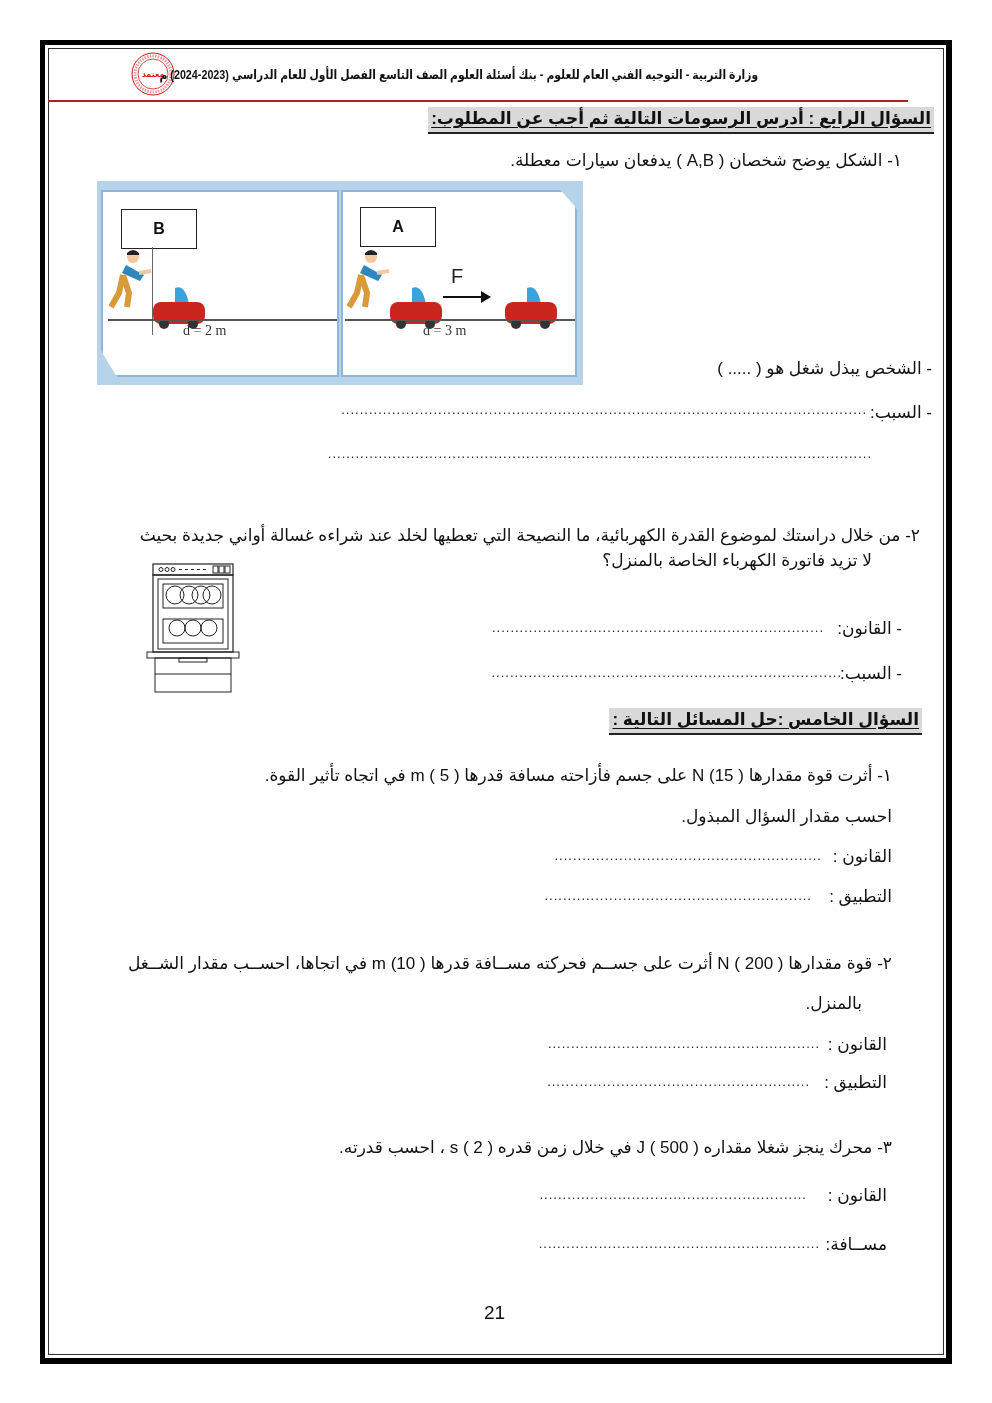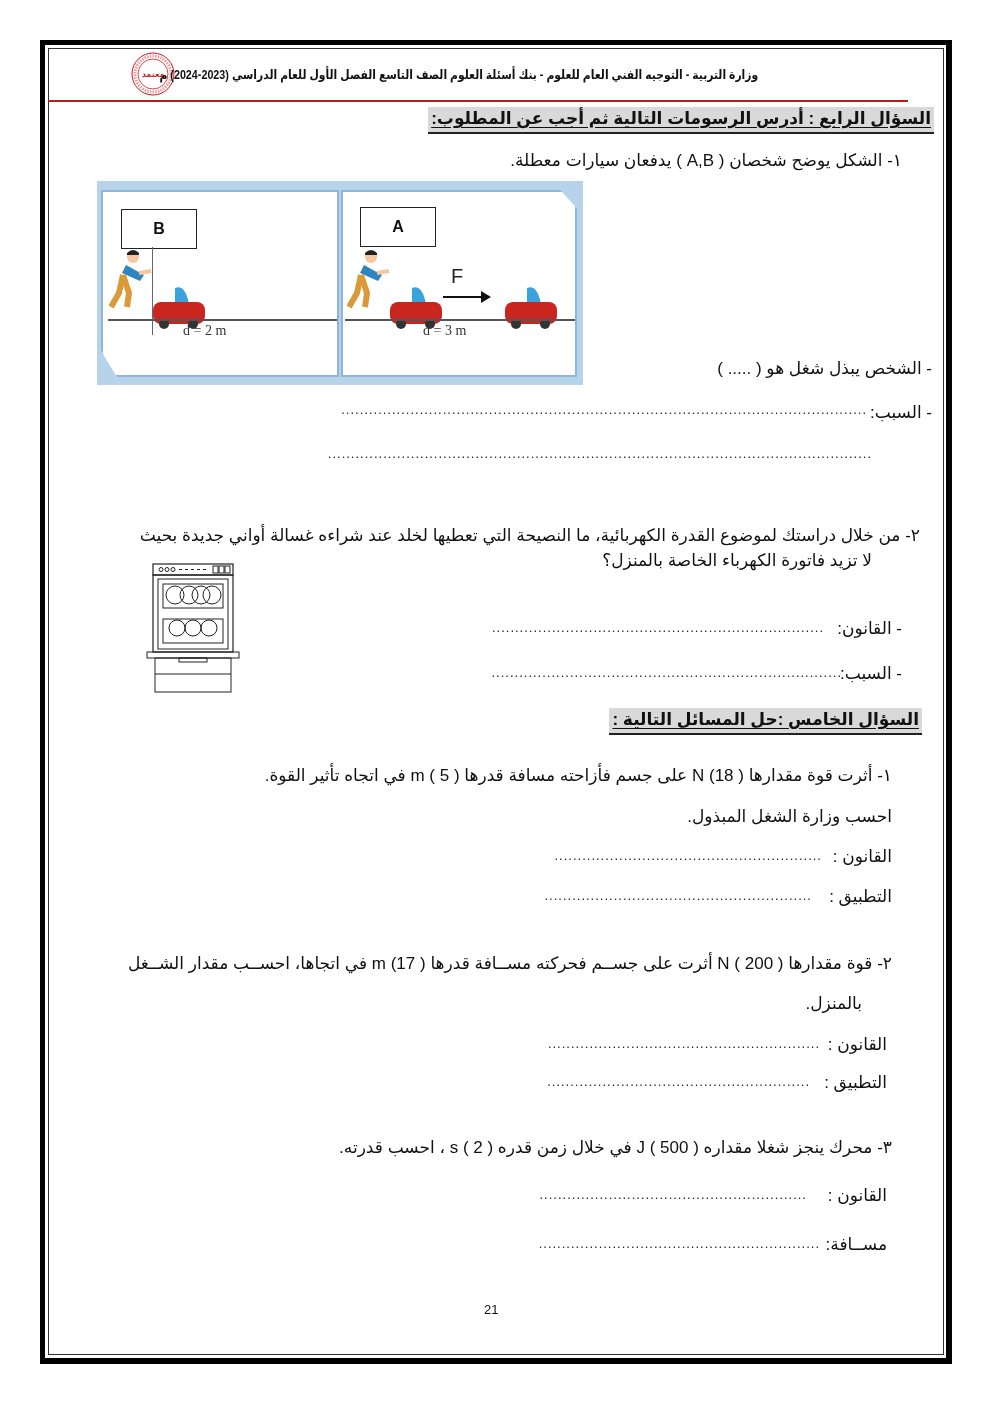--- a/index.html
+++ b/index.html
@@ -17,21 +17,21 @@
   .panel { position: absolute; top: 9px; height: 187px; background: #fff; border: 2px solid #8fb6d8; box-sizing: border-box; }
   .panel-b { left: 4px; width: 238px; clip-path: polygon(0 0, 100% 0, 100% 100%, 16px 100%, 0 86%); }
   .panel-a { left: 244px; width: 236px; clip-path: polygon(0 0, 93% 0, 100% 10%, 100% 100%, 0 100%); }
   .label-box { position: absolute; width: 76px; height: 40px; border: 1.5px solid #222; background: #fff; font-weight: bold; font-size: 16px; display: flex; align-items: center; justify-content: center; box-sizing: border-box; }
   .ground { position: absolute; height: 2px; background: #555; }
   .dist { position: absolute; font-family: "Liberation Serif", serif; font-size: 14px; color: #333; }
   .car { position: absolute; width: 54px; height: 46px; }
   .person { position: absolute; width: 46px; height: 82px; }
   .fline { position: absolute; height: 2px; background: #111; }
   .flabel { position: absolute; font-size: 20px; color: #222; }
-  .page-number { position: absolute; left: 484px; top: 1302px; font-size: 13px; }
+  .page-number { position: absolute; left: 484px; top: 1302px; font-size: 19px; }
 </style>
 </head>
 <body>
 
 <div class="frame-outer"></div>
 <div class="frame-inner"></div>
 
 <div class="header">
   <svg class="stamp" viewBox="0 0 46 46">
     <circle cx="23" cy="23" r="21" fill="none" stroke="#d4151b" stroke-width="1"></circle>
@@ -130,28 +130,28 @@
   <line x1="10" y1="112" x2="86" y2="112" stroke="#222"></line>
 </svg>
 
 <div class="abs q" style="right:90px; top:618px;">- القانون:</div>
 <div class="abs dots" style="right:168px; top:620px;">........................................................................</div>
 <div class="abs q" style="right:90px; top:663px;">- السبب:</div>
 <div class="abs dots" style="right:150px; top:665px;">............................................................................</div>
 
 <div class="abs section-title" style="right:70px; top:708px;">السؤال الخامس :حل المسائل التالية :</div>
 
-<div class="abs q" style="right:100px; top:765px;">١-  أثرت قوة مقدارها (  18) N على جسم فأزاحته مسافة قدرها ( 5 ) m في اتجاه تأثير القوة.</div>
-<div class="abs q" style="right:100px; top:806px;">احسب وزارة الشغل المبذول.</div>
+<div class="abs q" style="right:100px; top:765px;">١-  أثرت قوة مقدارها (  15) N على جسم فأزاحته مسافة قدرها ( 5 ) m في اتجاه تأثير القوة.</div>
+<div class="abs q" style="right:100px; top:806px;">احسب مقدار السؤال المبذول.</div>
 <div class="abs q" style="right:100px; top:846px;">القانون :</div>
 <div class="abs dots" style="right:170px; top:848px;">..........................................................</div>
 <div class="abs q" style="right:100px; top:886px;">التطبيق :</div>
 <div class="abs dots" style="right:180px; top:888px;">..........................................................</div>
 
-<div class="abs q" style="right:100px; top:953px;">٢-  قوة مقدارها ( 200 ) N أثرت على جســم فحركته مســافة قدرها ( 17) m في اتجاها، احســب مقدار  الشــغل</div>
+<div class="abs q" style="right:100px; top:953px;">٢-  قوة مقدارها ( 200 ) N أثرت على جســم فحركته مســافة قدرها ( 10) m في اتجاها، احســب مقدار  الشــغل</div>
 <div class="abs q" style="right:130px; top:993px;">بالمنزل.</div>
 <div class="abs q" style="right:105px; top:1034px;">القانون :</div>
 <div class="abs dots" style="right:172px; top:1036px;">...........................................................</div>
 <div class="abs q" style="right:105px; top:1072px;">التطبيق :</div>
 <div class="abs dots" style="right:182px; top:1074px;">.........................................................</div>
 
 <div class="abs q" style="right:100px; top:1137px;">٣-  محرك ينجز شغلا مقداره ( 500 ) J في خلال زمن قدره ( 2 ) s ، احسب قدرته.</div>
 <div class="abs q" style="right:105px; top:1185px;">القانون :</div>
 <div class="abs dots" style="right:185px; top:1187px;">..........................................................</div>
 <div class="abs q" style="right:105px; top:1234px;">مســافة:</div>

